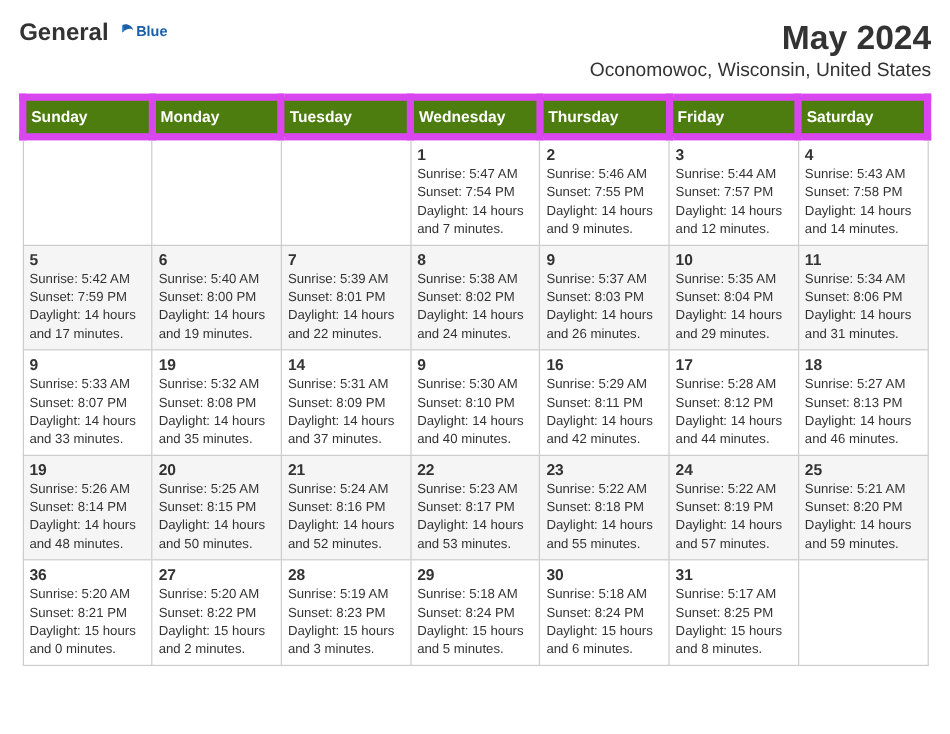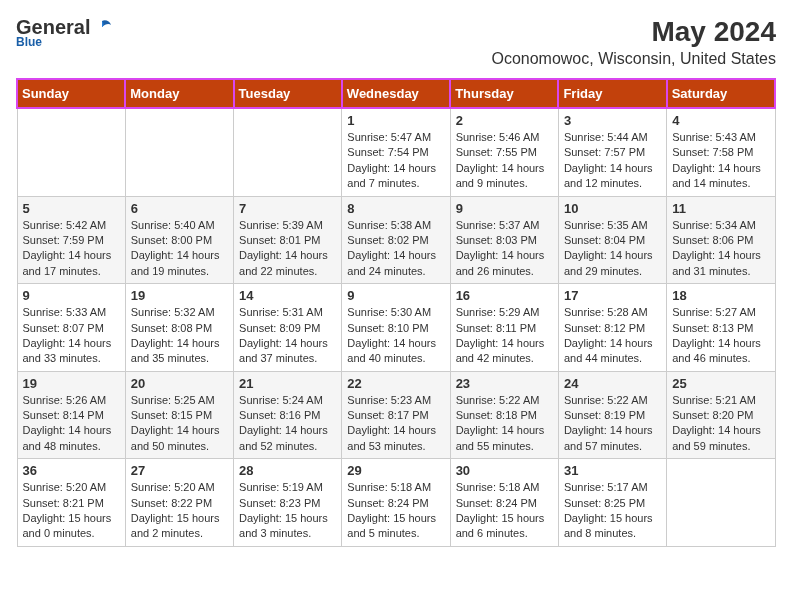--- a/index.html
+++ b/index.html
@@ -11,22 +11,22 @@
       padding: 16px;
     }
     .header-area {
       display: flex;
       justify-content: space-between;
       align-items: flex-start;
       margin-bottom: 10px;
     }
     .logo {
       display: flex;
-      flex-direction: column;
-      align-items: flex-start;
+      flex-direction: row;
+      align-items: center;
     }
     .logo-line {
       display: flex;
       align-items: center;
     }
     .title-area {
       text-align: right;
     }
     .month-title {
       font-size: 28px;
@@ -38,27 +38,27 @@
       color: #333;
       margin-top: 2px;
       text-align: right;
     }
     .calendar {
       width: 100%;
       border-collapse: collapse;
       font-size: 11px;
     }
     .calendar thead th {
-      background: #c2410c;
+      background: #4d7c0f;
       color: #fff;
       padding: 6px 4px;
       text-align: left;
       font-size: 13px;
       font-weight: bold;
-      border: 2px solid #d946ef;
+      border: 6px solid #d946ef;
     }
     .calendar tbody td {
       border: 1px solid #ccc;
       vertical-align: top;
       padding: 4px 5px;
       min-width: 100px;
       height: 82px;
       background: #fff;
     }
     .calendar tbody tr:nth-child(even) td {

